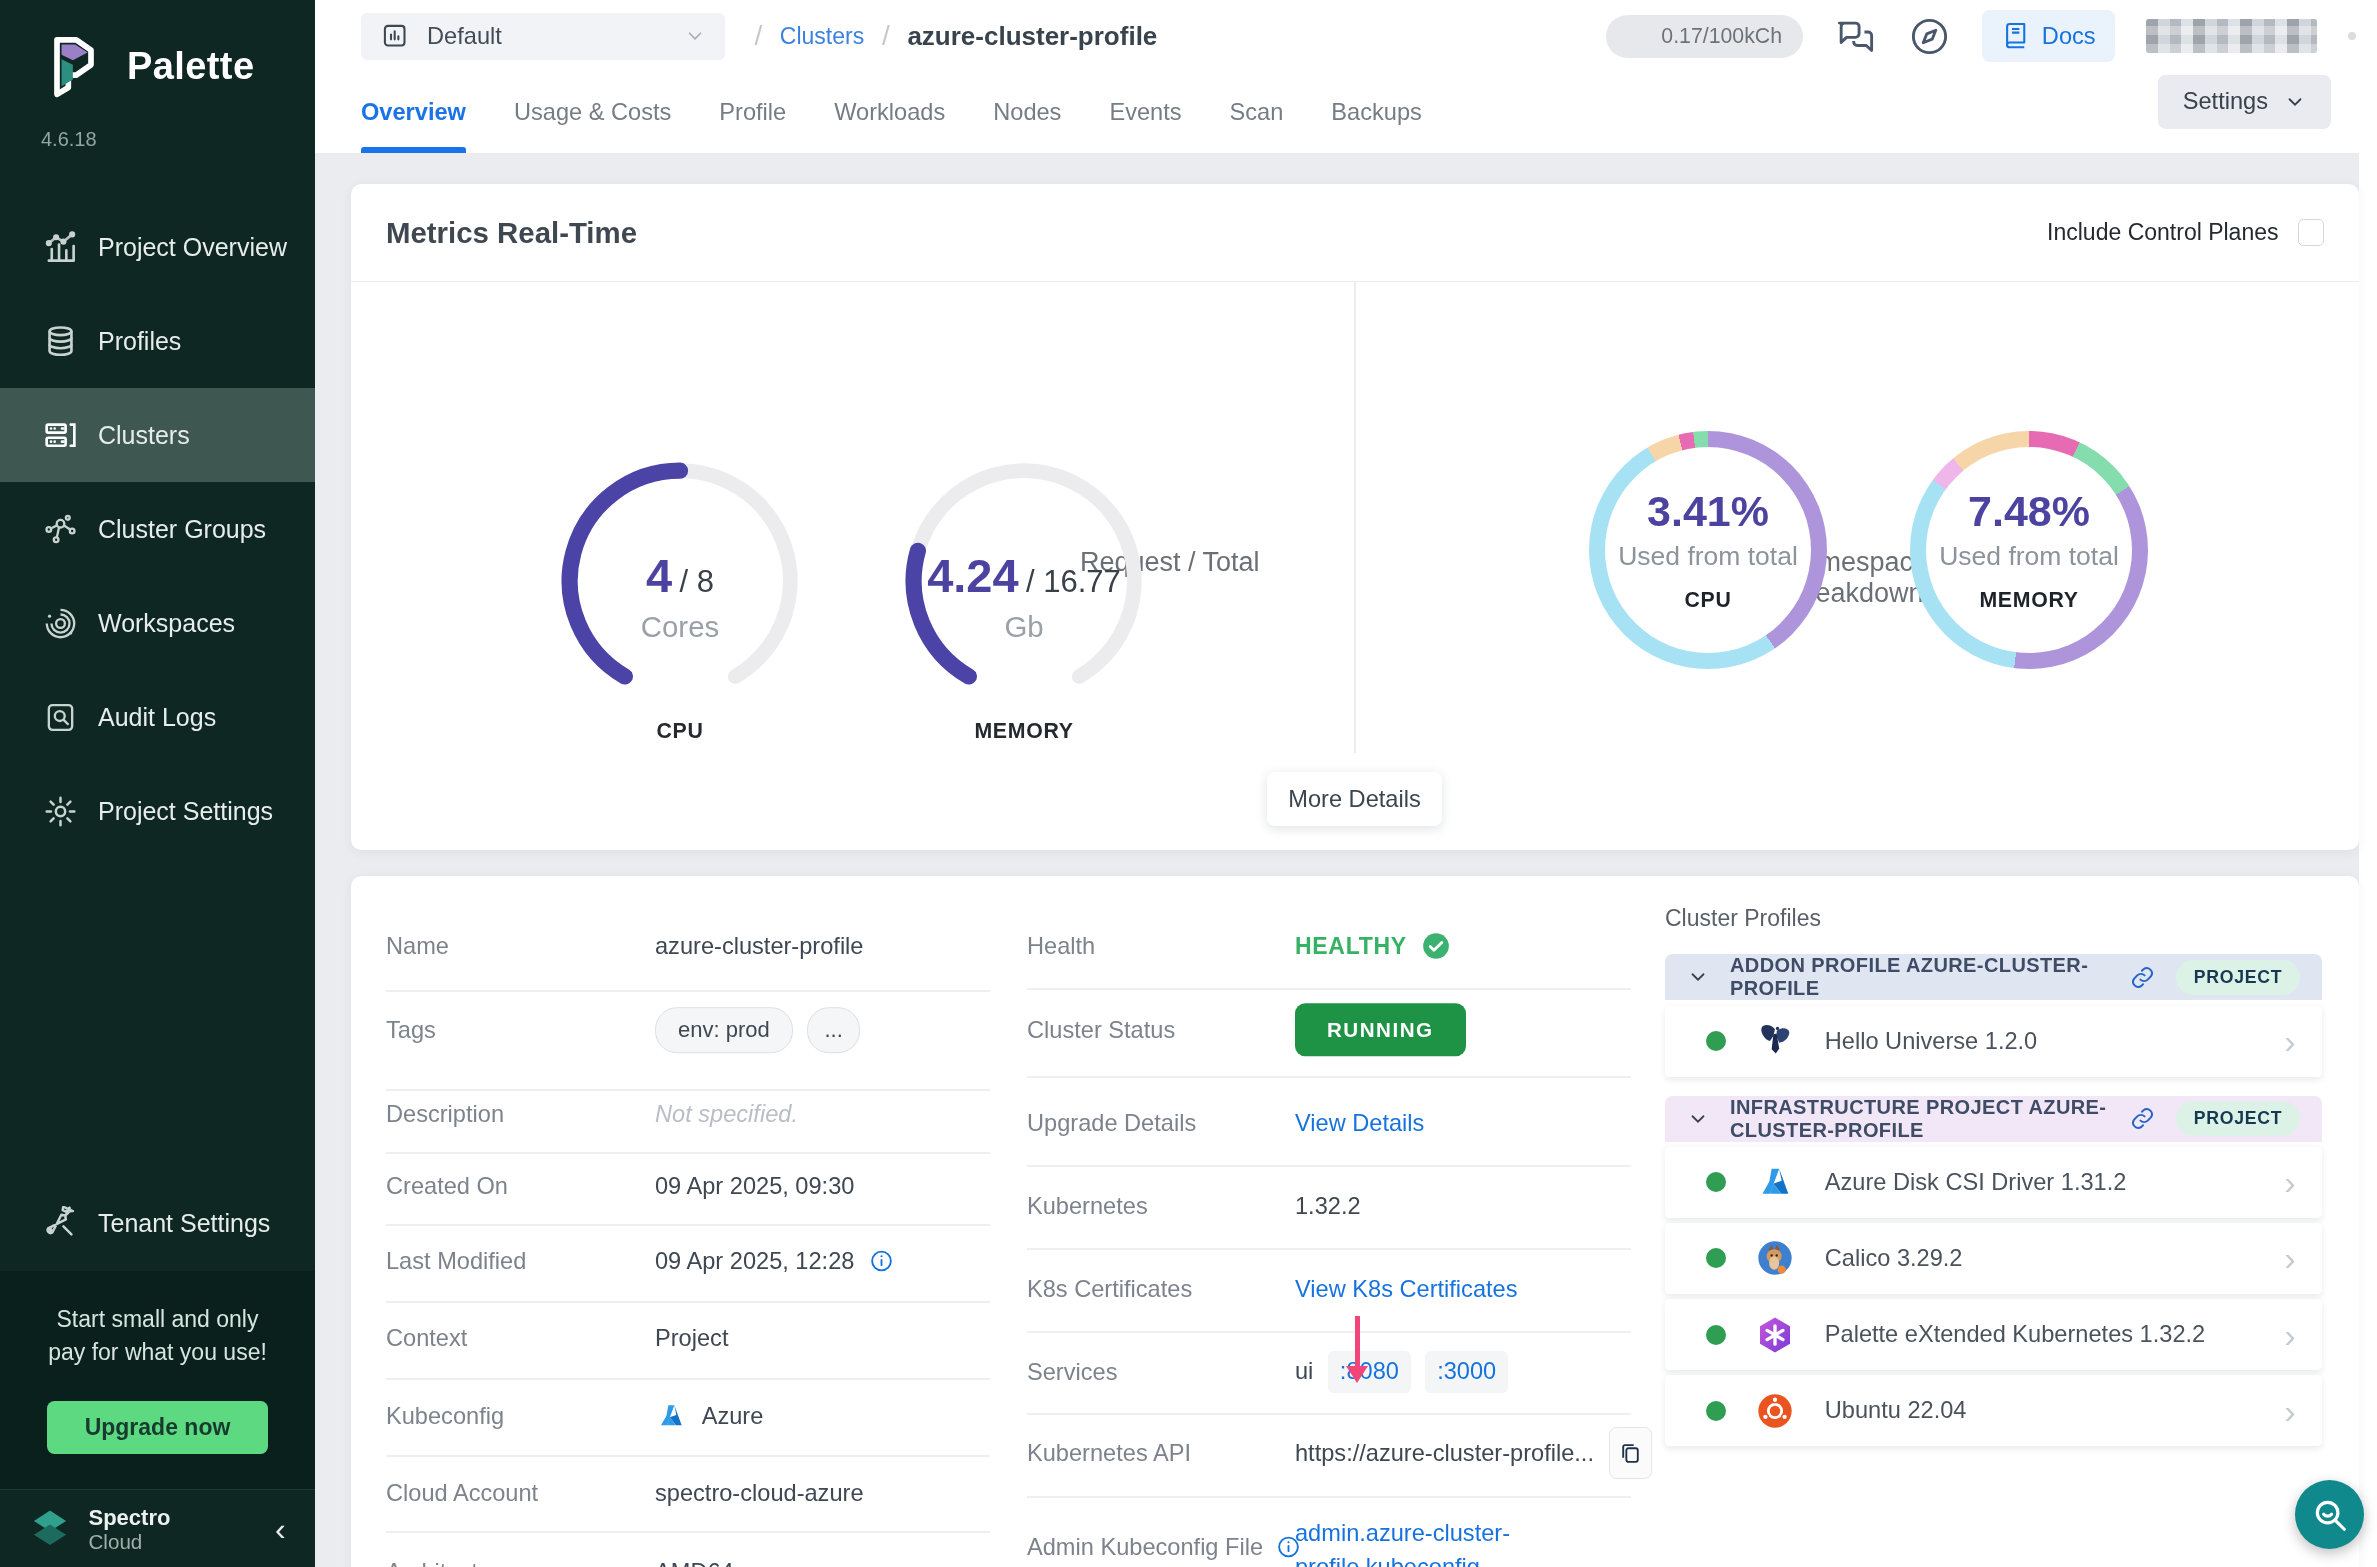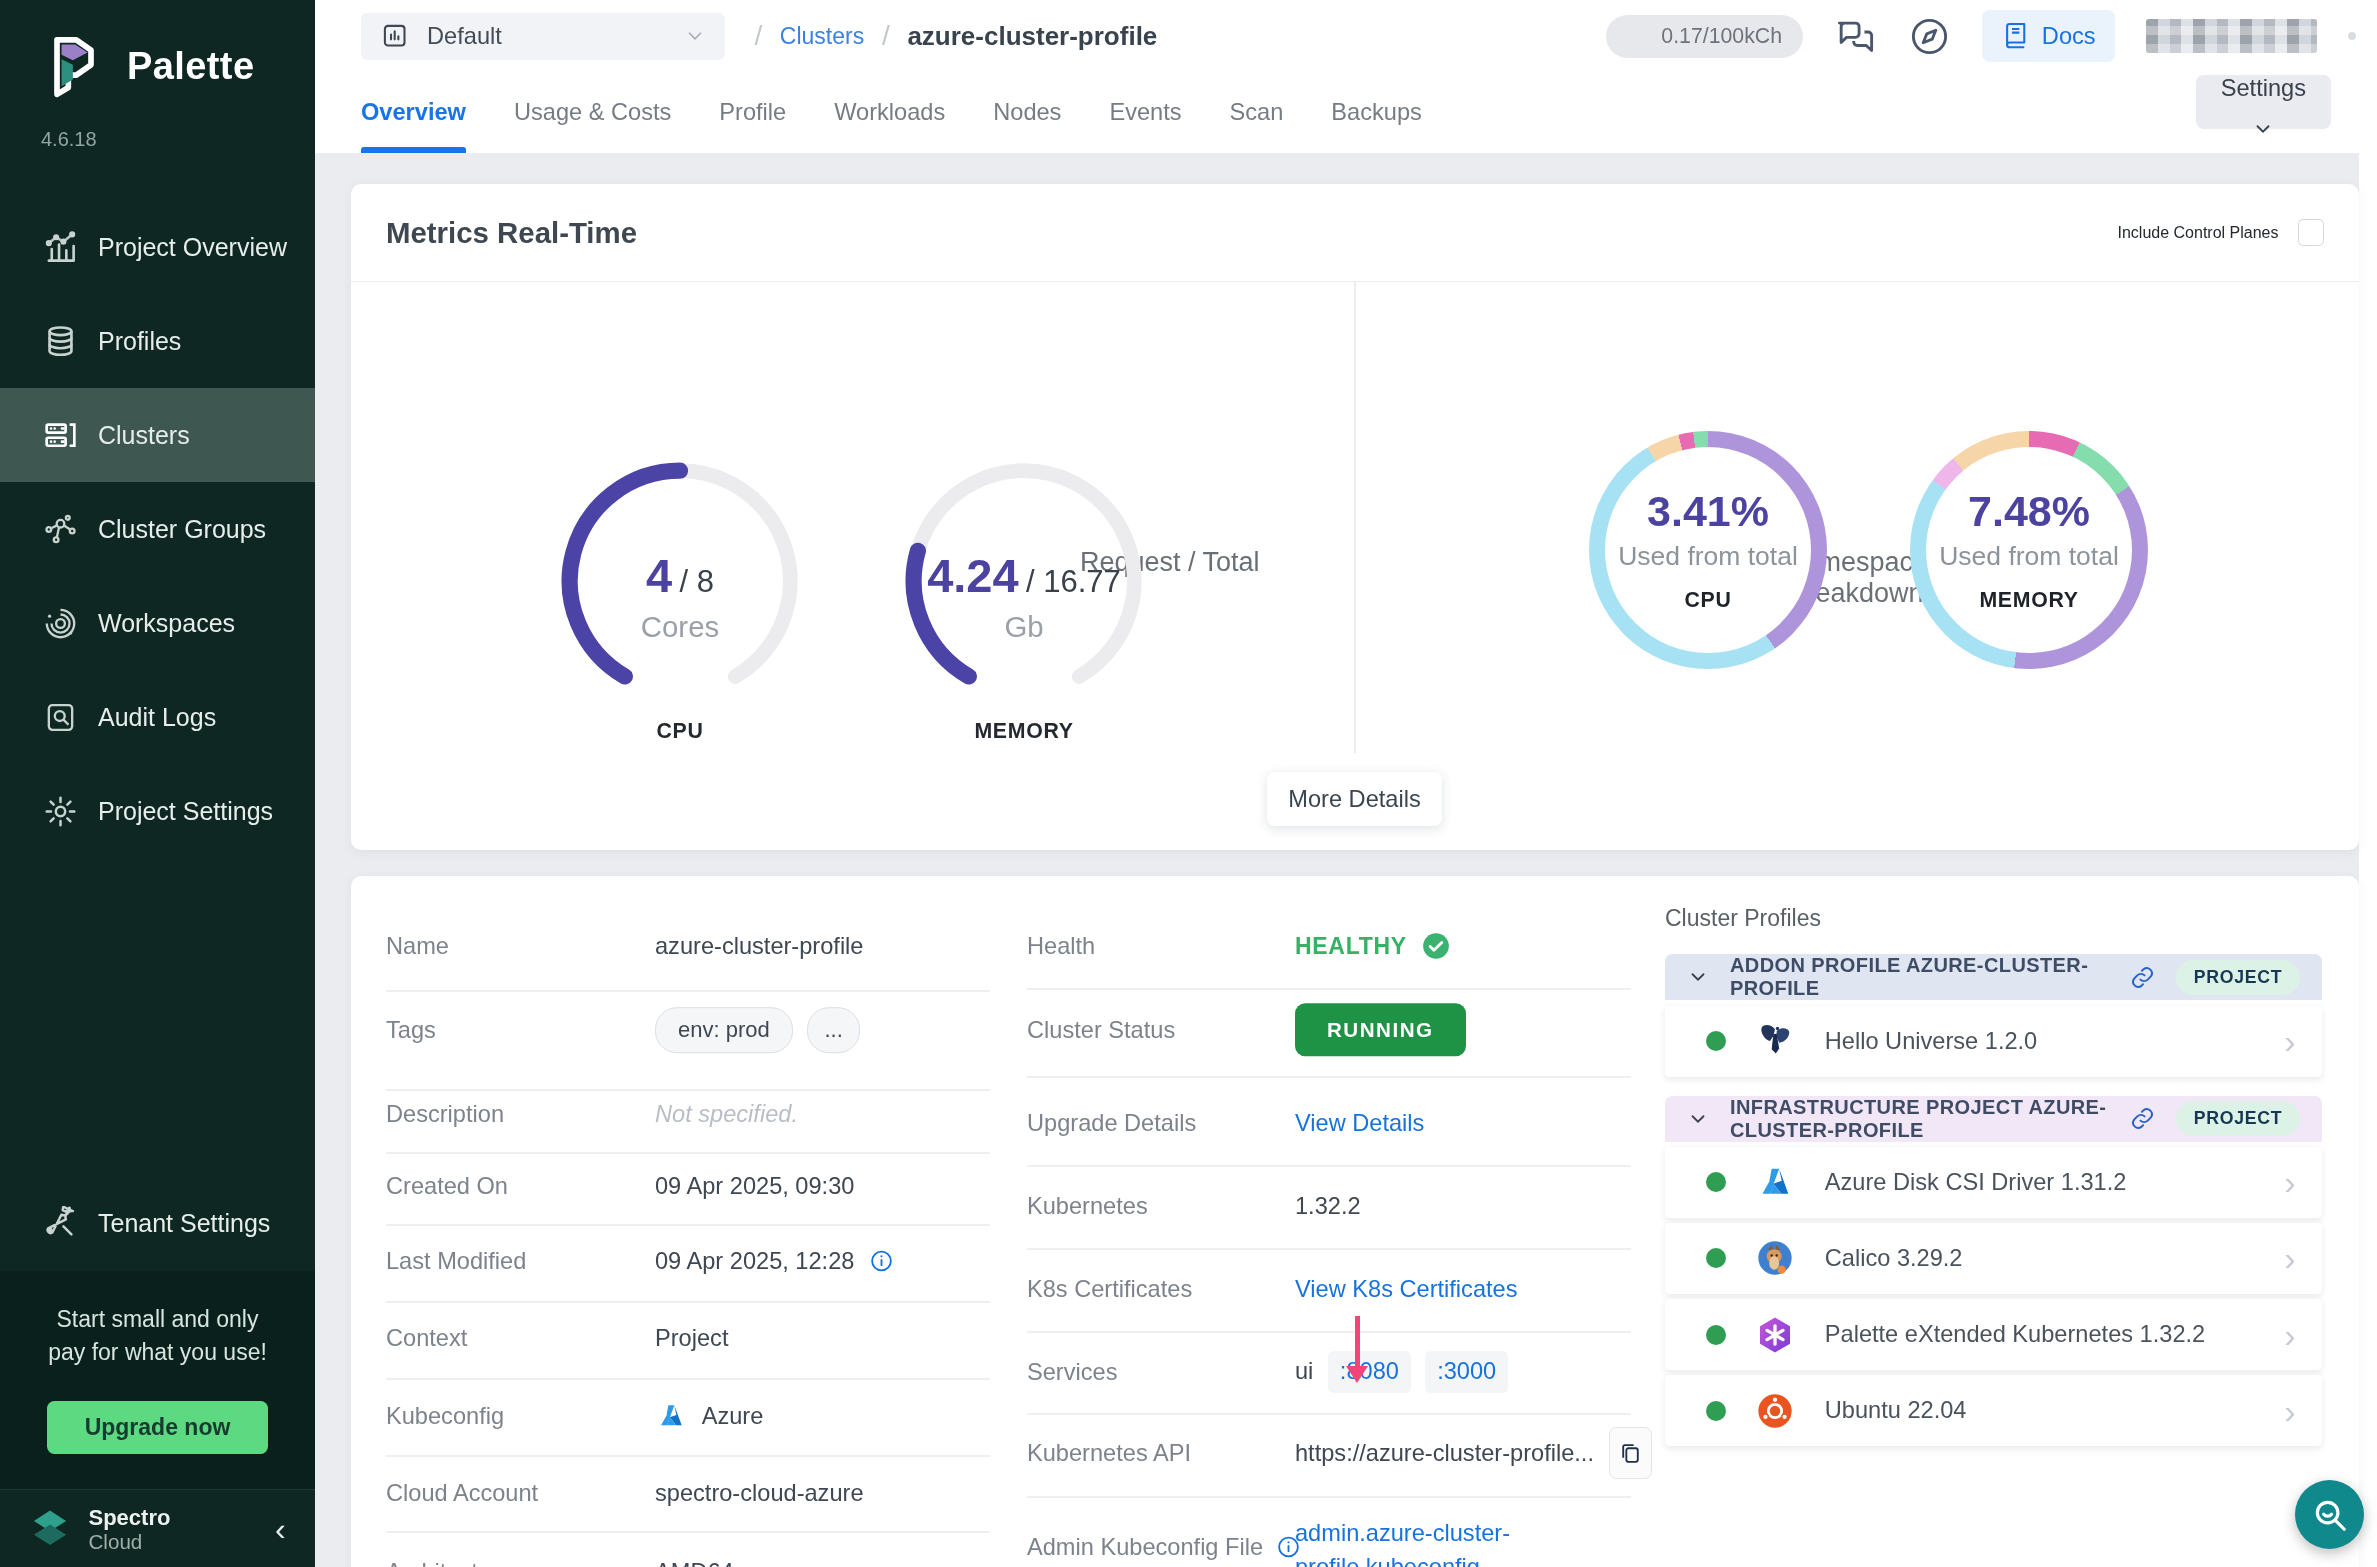--- a/index.html
+++ b/index.html
@@ -86,34 +86,34 @@
   .tabs-row { display:flex; align-items:center; height:81px; padding-left:46px; position:relative; }
   .tabs { display:flex; gap:48px; height:100%; align-items:center; }
   .tab { font-size:23.6px; color:#767C84; cursor:pointer; position:relative; height:100%; display:flex; align-items:center; }
   .tab.active { color:#1A73E8; font-weight:bold; }
   .tab.active::after {
     content:""; position:absolute; left:0; right:0; bottom:0; height:5.9px;
     background:#1A73E8; border-radius:2.9px 2.9px 0 0;
   }
   .settings-btn {
     position:absolute; right:46px; top:2.9px; height:54px; background:#E9EBF1; border-radius:7.4px;
-    display:flex; align-items:center; gap:16px; padding:0 25px; cursor:pointer;flex-direction:column;
+    display:flex; align-items:center; gap:16px; padding:0 25px; cursor:pointer;
   }
   .settings-label { font-size:23.6px; color:#39414B; }
   .settings-chevron { width:22px; height:22px; color:#39414B; }
   
   .main { position:absolute; left:315px; top:153px; width:2062px; height:1415px; background:#EBECF0; }
   .scrollstrip { position:absolute; right:0; top:0; width:18.4px; height:1415px; background:#FFFFFF; }
   .card { background:#FFFFFF; border-radius:10.3px; box-shadow:0 2.9px 10.3px rgba(45,55,70,.06); position:absolute; }
   
   .metrics-card { left:36px; top:31px; width:2008px; height:666px; }
   .metrics-head { height:98px; display:flex; align-items:center; padding:0 35px; border-bottom:1.5px solid #EDEDEF; }
   .metrics-title { font-size:29.4px; font-weight:bold; color:#3F4750; }
   .include-cp { margin-left:auto; display:flex; align-items:center; gap:19px; }
-  .include-cp-label { font-size:16px; color:#23292F; }
+  .include-cp-label { font-size:23px; color:#23292F; }
   .cp-checkbox { width:26.5px; height:26.5px; border:1.5px solid #D3D7DD; border-radius:5.2px; background:#FFF; cursor:pointer; }
   .half-title { position:absolute; font-size:27px; color:#6A7076; }
   .vdivider { position:absolute; left:1003px; top:98px; width:1.5px; height:471px; background:#EDEDEF; }
   .gauge-box { position:absolute; width:250px; }
   .gauge-wrap { position:relative; width:250px; height:250px; }
   .gauge-center { position:absolute; inset:0; display:flex; flex-direction:column; align-items:center; justify-content:center; padding-top:29.4px; }
   .gauge-line1 { display:flex; align-items:baseline; gap:7.4px; }
   .gauge-val { font-size:47px; font-weight:bold; color:#4C43A0; }
   .gauge-total { font-size:31px; color:#3A414B; }
   .gauge-unit { font-size:29.4px; color:#9AA0A8; margin-top:7.4px; }

